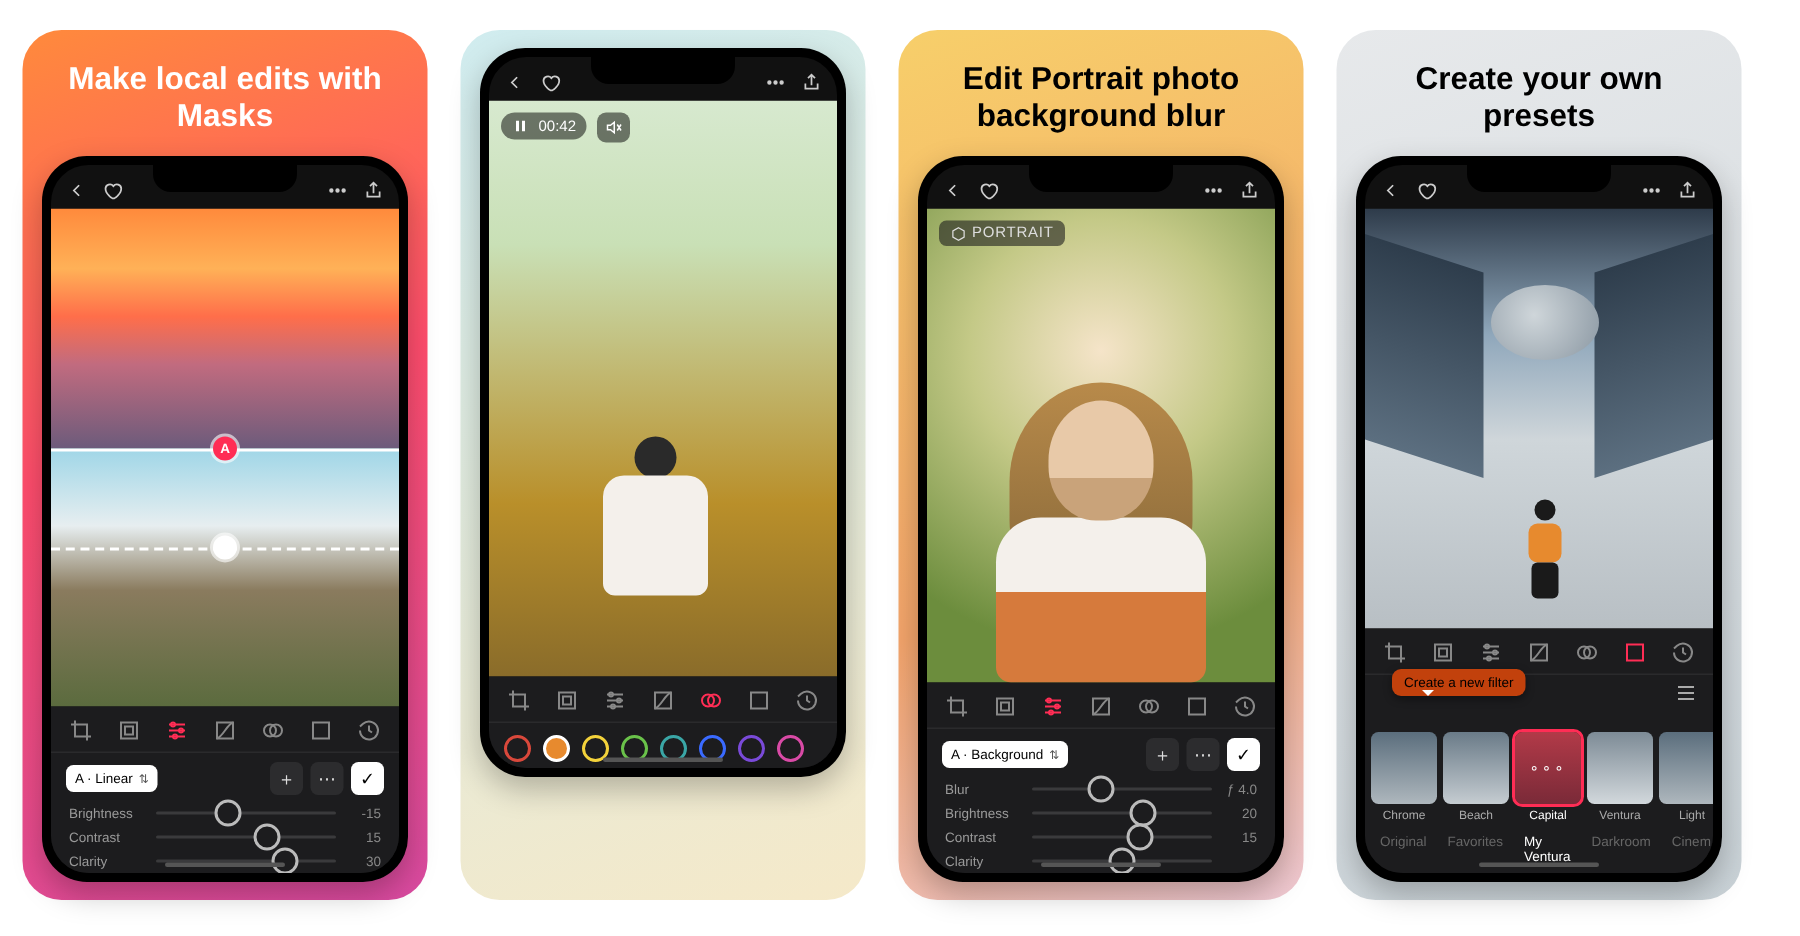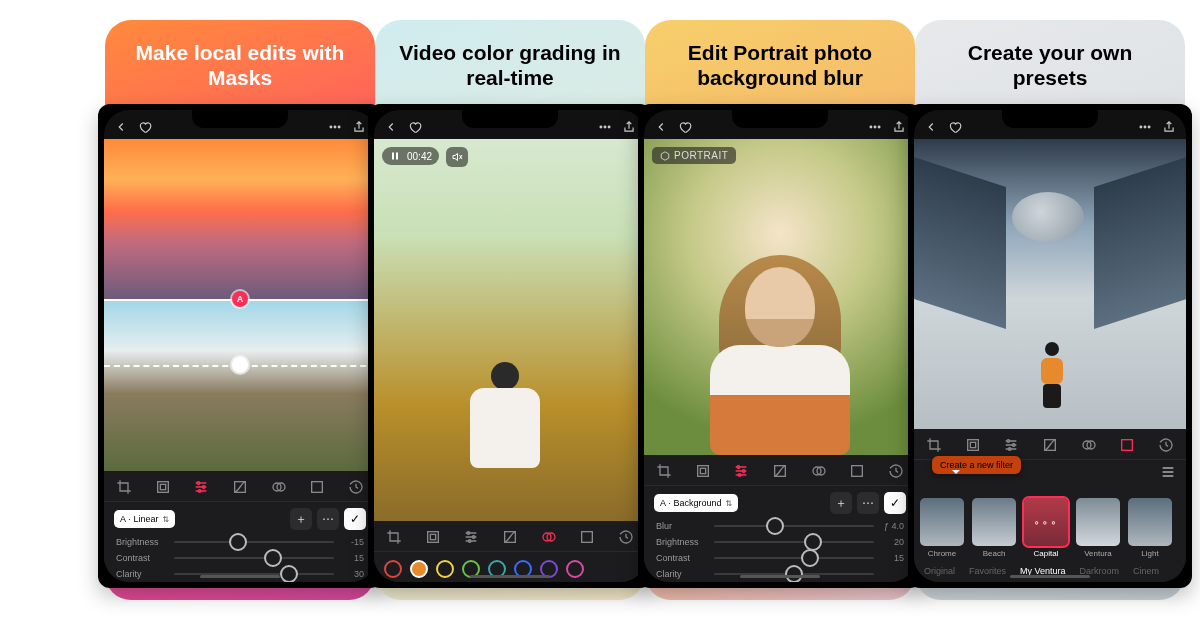--- a/index.html
+++ b/index.html
@@ -5,21 +5,22 @@
   body {
     margin: 0;
     padding: 20px 15px;
     font-family: -apple-system, BlinkMacSystemFont, "Segoe UI", Helvetica, Arial, sans-serif;
     background: #fff;
     width: 1200px;
     box-sizing: border-box;
   }
   .cards {
     display: flex;
-    justify-content: flex-end;
+    gap: 22px;
+    justify-content: flex-start;
   }
   .card {
     width: 270px;
     height: 580px;
     border-radius: 26px;
     padding: 12px;
     box-sizing: border-box;
     display: flex;
     flex-direction: column;
     align-items: center;
@@ -29,24 +30,24 @@
     text-align: center;
     font-weight: 700;
     font-size: 21px;
     line-height: 1.2;
     padding: 8px 4px 14px 4px;
     color: #000;
   }
   .card-title.white { color: #fff; }
 
   .phone {
-    width: 284px;
+    width: 244px;
     height: 486px;
     background: #000;
-    border-radius: 12px;
+    border-radius: 30px;
     padding: 6px;
     box-sizing: border-box;
     position: relative;
     box-shadow: 0 8px 20px rgba(0,0,0,0.25);
   }
   .phone::before {
     content: "";
     position: absolute;
     top: 6px; left: 50%; transform: translateX(-50%);
     width: 96px; height: 18px;
@@ -359,21 +360,20 @@
     </div>
     <span class="val">30</span>
   </div>
             </div>
         </div>
       </div>
     </div>
   </div>
 
   <div class="card" style="background:linear-gradient(160deg,#d0ecef 0%,#f5e9c9 100%);">
-    <div class="card-title">Video color grading in real-time</div>
     <div class="phone">
       <div class="screen">
         <div class="topbar">
           <div class="left">
             <span class="icon">
                 <svg viewBox="0 0 24 24">
                   <polyline points="15 18 9 12 15 6"></polyline>
                 </svg>
               </span>
             <span class="icon">

